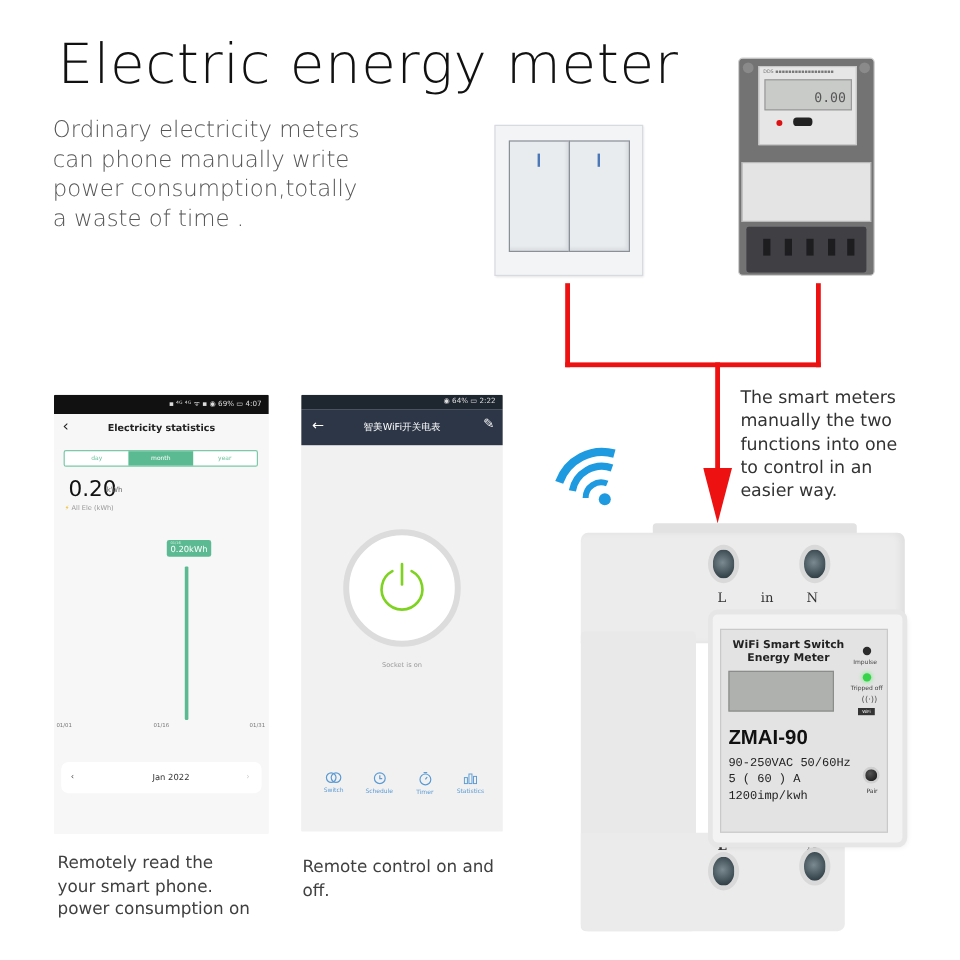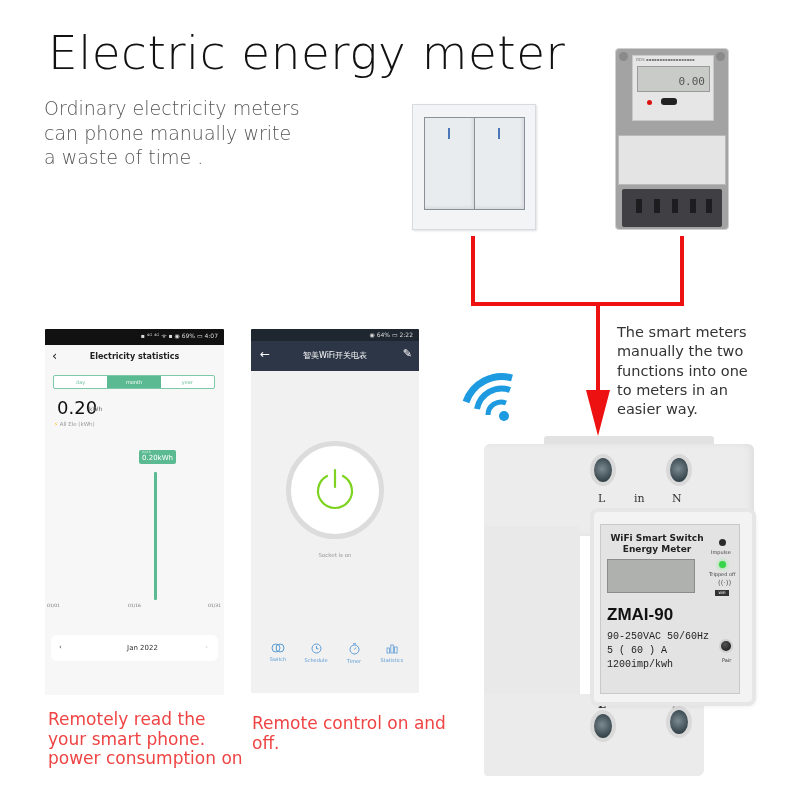--- a/index.html
+++ b/index.html
@@ -28,21 +28,21 @@
   .rocker {
     position: absolute; top: 12px; width: 51px; height: 93px; background: #e9ecef;
     border: 1px solid #8a9097; box-shadow: inset -2px -2px 3px rgba(0,0,0,0.07);
   }
   .rocker.left { left: 11px; }
   .rocker.right { left: 61px; }
   .rocker .mark { position: absolute; left: 23px; top: 10px; width: 2px; height: 11px; background: #4a78b8; }
 
   
   .old-meter {
-    left: 615px; top: 48px; width: 114px; height: 182px; background: #a3a3a3;
+    left: 615px; top: 48px; width: 114px; height: 182px; background: #737373;
     border: 1px solid #d0d0d0; border-radius: 4px;
   }
   .old-meter .screw { position:absolute; width: 9px; height: 9px; border-radius: 50%; background: #8a8a8a; top: 3px; }
   .old-meter .display-frame {
     position: absolute; left: 16px; top: 6px; width: 82px; height: 66px;
     background: #e6e6e6; border: 1px solid #c9c9c9;
   }
   .old-meter .lcd {
     position: absolute; left: 4px; top: 10px; width: 73px; height: 26px;
     background: #c9cbc9; border: 1px solid #9a9a9a;
@@ -122,21 +122,21 @@
     position: absolute; left: 35px; top: 112px; width: 98px; height: 98px; border-radius: 50%;
     background: #ffffff; border: 5px solid #dcdcdc;
   }
   .power-ring svg { position: absolute; left: 21px; top: 21px; }
   .socket-status { position: absolute; left: 0; right: 0; top: 223px; text-align: center; font-size: 5.5px; color: #999; }
   .bottom-actions { position: absolute; left: 8px; right: 8px; top: 314px; display: flex; justify-content: space-around; }
   .action { width: 36px; text-align: center; color: #5b9bd5; }
   .action svg { display: block; margin: 0 auto 3px; }
   .action .lbl { font-size: 5px; color: #5b9bd5; }
 
-  .caption { font-size: 17px; line-height: 19.5px; color: #ef4444; }
+  .caption { font-size: 14px; line-height: 19.5px; color: #404040; }
   .caption div { white-space: nowrap; }
 
   
   .device { left: 484px; top: 436px; width: 276px; height: 350px; }
   .dev-top {
     position: absolute; left: 0; top: 8px; width: 270px; height: 92px; background: #ececec;
     border-radius: 6px 6px 0 0; box-shadow: inset -4px 0 6px rgba(0,0,0,0.05);
   }
   .dev-top-rail { position:absolute; left: 60px; top: 0; width: 170px; height: 10px; background: #e2e2e2; border-radius: 3px 3px 0 0; }
   .dev-side { position: absolute; left: 0; top: 90px; width: 96px; height: 250px; background: #e9e9e9; border-radius: 4px; }
@@ -169,20 +169,21 @@
   .pair-lbl { position:absolute; left: 121px; top: 132px; font-size: 5px; color: #333; }
 </style>
 </head>
 <body>
 
 <div class="abs headline">Electric energy meter</div>
 
 <div class="abs intro">
   <div>Ordinary electricity meters</div>
   <div>can phone manually write</div>
+  <div>power consumption,totally</div>
   <div>a waste of time .</div>
 </div>
 
 <div class="abs wall-switch">
   <div class="rocker left">
       <div class="mark"></div>
     </div>
   <div class="rocker right">
       <div class="mark"></div>
     </div>
@@ -212,21 +213,21 @@
 <div class="red" style="left:471px; top:302px; width:213px; height:4px;"></div>
 <div class="red" style="left:596px; top:302px; width:4px; height:92px;"></div>
 <svg class="abs" style="left:586px; top:390px;" width="24" height="46">
   <polygon points="0,0 24,0 12,46" fill="#ee1111"></polygon>
 </svg>
 
 <div class="abs combine-text">
   <div>The smart meters</div>
   <div>manually the two</div>
   <div>functions into one</div>
-  <div>to meters in an</div>
+  <div>to control in an</div>
   <div>easier way.</div>
 </div>
 
 <svg class="abs wifi-icon" viewBox="0 0 60 50">
   <g fill="none" stroke="#1e9be0" stroke-linecap="butt">
     <path d="M6 30 A38 38 0 0 1 52 6" stroke-width="7"></path>
     <path d="M17 37 A25 25 0 0 1 50 18" stroke-width="6"></path>
     <path d="M28 43 A13 13 0 0 1 46 31" stroke-width="5"></path>
   </g>
   <circle cx="44" cy="44" r="5" fill="#1e9be0"></circle>

